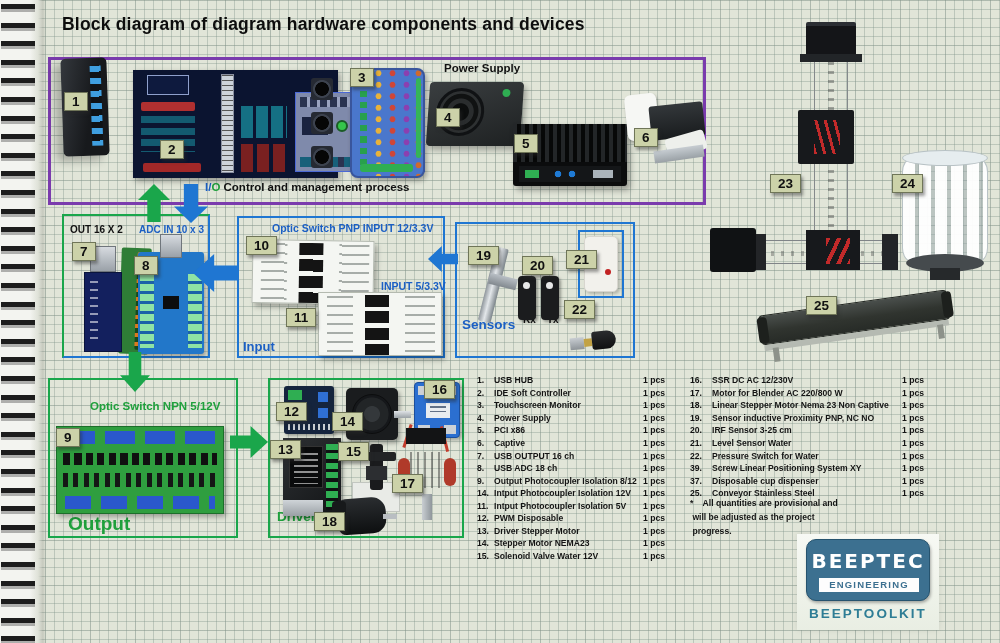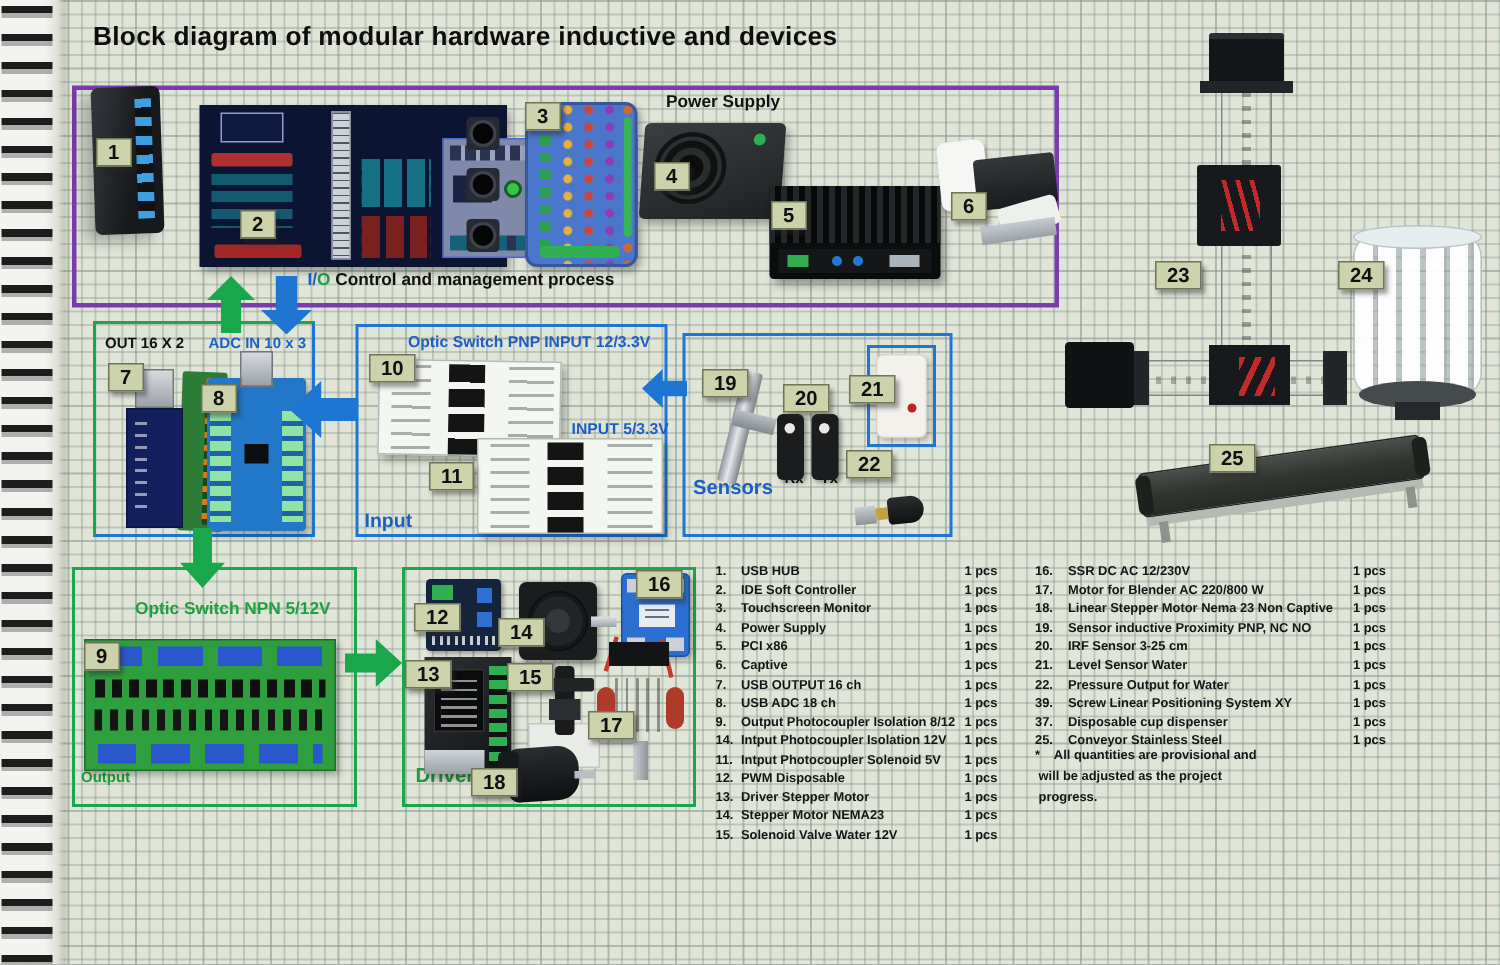--- a/index.html
+++ b/index.html
@@ -231,21 +231,21 @@
   #d25 .ro1{left:-2px;top:14px;width:10px;height:26px;background:#1d201d;border-radius:4px}
   #d25 .ro2{right:2px;top:14px;width:10px;height:26px;background:#1d201d;border-radius:4px}
   #d25 .lg1{left:10px;top:46px;width:6px;height:14px;background:#8d928a}
   #d25 .lg2{right:14px;top:46px;width:6px;height:14px;background:#8d928a}
 </style>
 </head>
 <body>
 
 <div class="page">
 
-  <div class="title">Block diagram of modular hardware inductive and devices</div>
+  <div class="title">Block diagram of diagram hardware components and devices</div>
 
   <div class="sec" id="box-control"></div>
   <div class="sec" id="box-outadc"></div>
   <div class="sec" id="box-input"></div>
   <div class="sec" id="box-sensors"></div>
   <div class="sec" id="box-level"></div>
   <div class="sec" id="box-output"></div>
   <div class="sec" id="box-drivers"></div>
 
   <div class="arr up ga" style="left:138px;top:184px;width:32px;height:38px"></div>
@@ -259,21 +259,21 @@
   <div class="cap black-t" style="left:444px;top:62px;font-size:11.5px">Power Supply</div>
   <div class="cap black-t" style="left:70px;top:224px;font-size:10px">OUT 16 X 2</div>
   <div class="cap blue-t" style="left:139px;top:224px;font-size:10px">ADC IN 10 x 3</div>
   <div class="cap blue-t" style="left:272px;top:222px;font-size:10.5px">Optic Switch PNP INPUT 12/3.3V</div>
   <div class="cap blue-t" style="left:381px;top:280px;font-size:10.5px">INPUT 5/3.3V</div>
   <div class="cap blue-t" style="left:243px;top:339px;font-size:13px">Input</div>
   <div class="cap blue-t" style="left:462px;top:317px;font-size:13.5px">Sensors</div>
   <div class="cap black-t" style="left:523px;top:314px;font-size:10px">Rx</div>
   <div class="cap black-t" style="left:547px;top:314px;font-size:10px">Tx</div>
   <div class="cap green-t" style="left:90px;top:400px;font-size:11.5px">Optic Switch NPN 5/12V</div>
-  <div class="cap green-t" style="left:54px;top:513px;font-size:10px">Output</div>
+  <div class="cap green-t" style="left:68px;top:513px;font-size:19px">Output</div>
   <div class="cap green-t" style="left:277px;top:509px;font-size:13.5px">Drivers</div>
 
   <div class="dev" id="d1">
       <i class="ports"></i>
     </div>
   <div class="dev" id="d2">
     <i class="tbox"></i>
       <i class="r1"></i>
       <i class="tc"></i>
       <i class="rb"></i>
@@ -487,21 +487,21 @@
         <span class="ll">Output Photocoupler Isolation 8/12</span>
         <span class="lq">1 pcs</span>
       </div>
     <div class="lrow">
         <span class="ln">14.</span>
         <span class="ll">Intput Photocoupler Isolation 12V</span>
         <span class="lq">1 pcs</span>
       </div>
     <div class="lrow">
         <span class="ln">11.</span>
-        <span class="ll">Intput Photocoupler Solenoid  5V</span>
+        <span class="ll">Intput Photocoupler Isolation  5V</span>
         <span class="lq">1 pcs</span>
       </div>
     <div class="lrow">
         <span class="ln">12.</span>
         <span class="ll">PWM Disposable</span>
         <span class="lq">1 pcs</span>
       </div>
     <div class="lrow">
         <span class="ln">13.</span>
         <span class="ll">Driver Stepper Motor</span>
@@ -544,21 +544,21 @@
         <span class="ll">IRF Sensor 3-25 cm</span>
         <span class="lq">1 pcs</span>
       </div>
     <div class="lrow">
         <span class="lnr">21.</span>
         <span class="ll">Level Sensor Water</span>
         <span class="lq">1 pcs</span>
       </div>
     <div class="lrow">
         <span class="lnr">22.</span>
-        <span class="ll">Pressure Output for Water</span>
+        <span class="ll">Pressure Switch for Water</span>
         <span class="lq">1 pcs</span>
       </div>
     <div class="lrow">
         <span class="lnr">39.</span>
         <span class="ll">Screw Linear Positioning System XY</span>
         <span class="lq">1 pcs</span>
       </div>
     <div class="lrow">
         <span class="lnr">37.</span>
         <span class="ll">Disposable cup dispenser</span>
@@ -567,16 +567,23 @@
     <div class="lrow">
         <span class="lnr">25.</span>
         <span class="ll">Conveyor Stainless Steel</span>
         <span class="lq">1 pcs</span>
       </div>
   </div>
   <div class="note" style="left:690px;top:497px">*    All quantities are provisional and</div>
   <div class="note" style="left:690px;top:511px"> will be adjusted as the project</div>
   <div class="note" style="left:690px;top:525px"> progress.</div>
 
+  <div id="logo-panel">
+    <div id="logo-badge">
+      <div id="logo-name">BEEPTEC</div>
+      <div id="logo-eng">ENGINEERING</div>
+    </div>
+    <div id="logo-product">BEEPTOOLKIT</div>
+  </div>
 
   <div class="spiral"></div>
   <div class="coils"></div>
 </div>
 
 </body></html>

